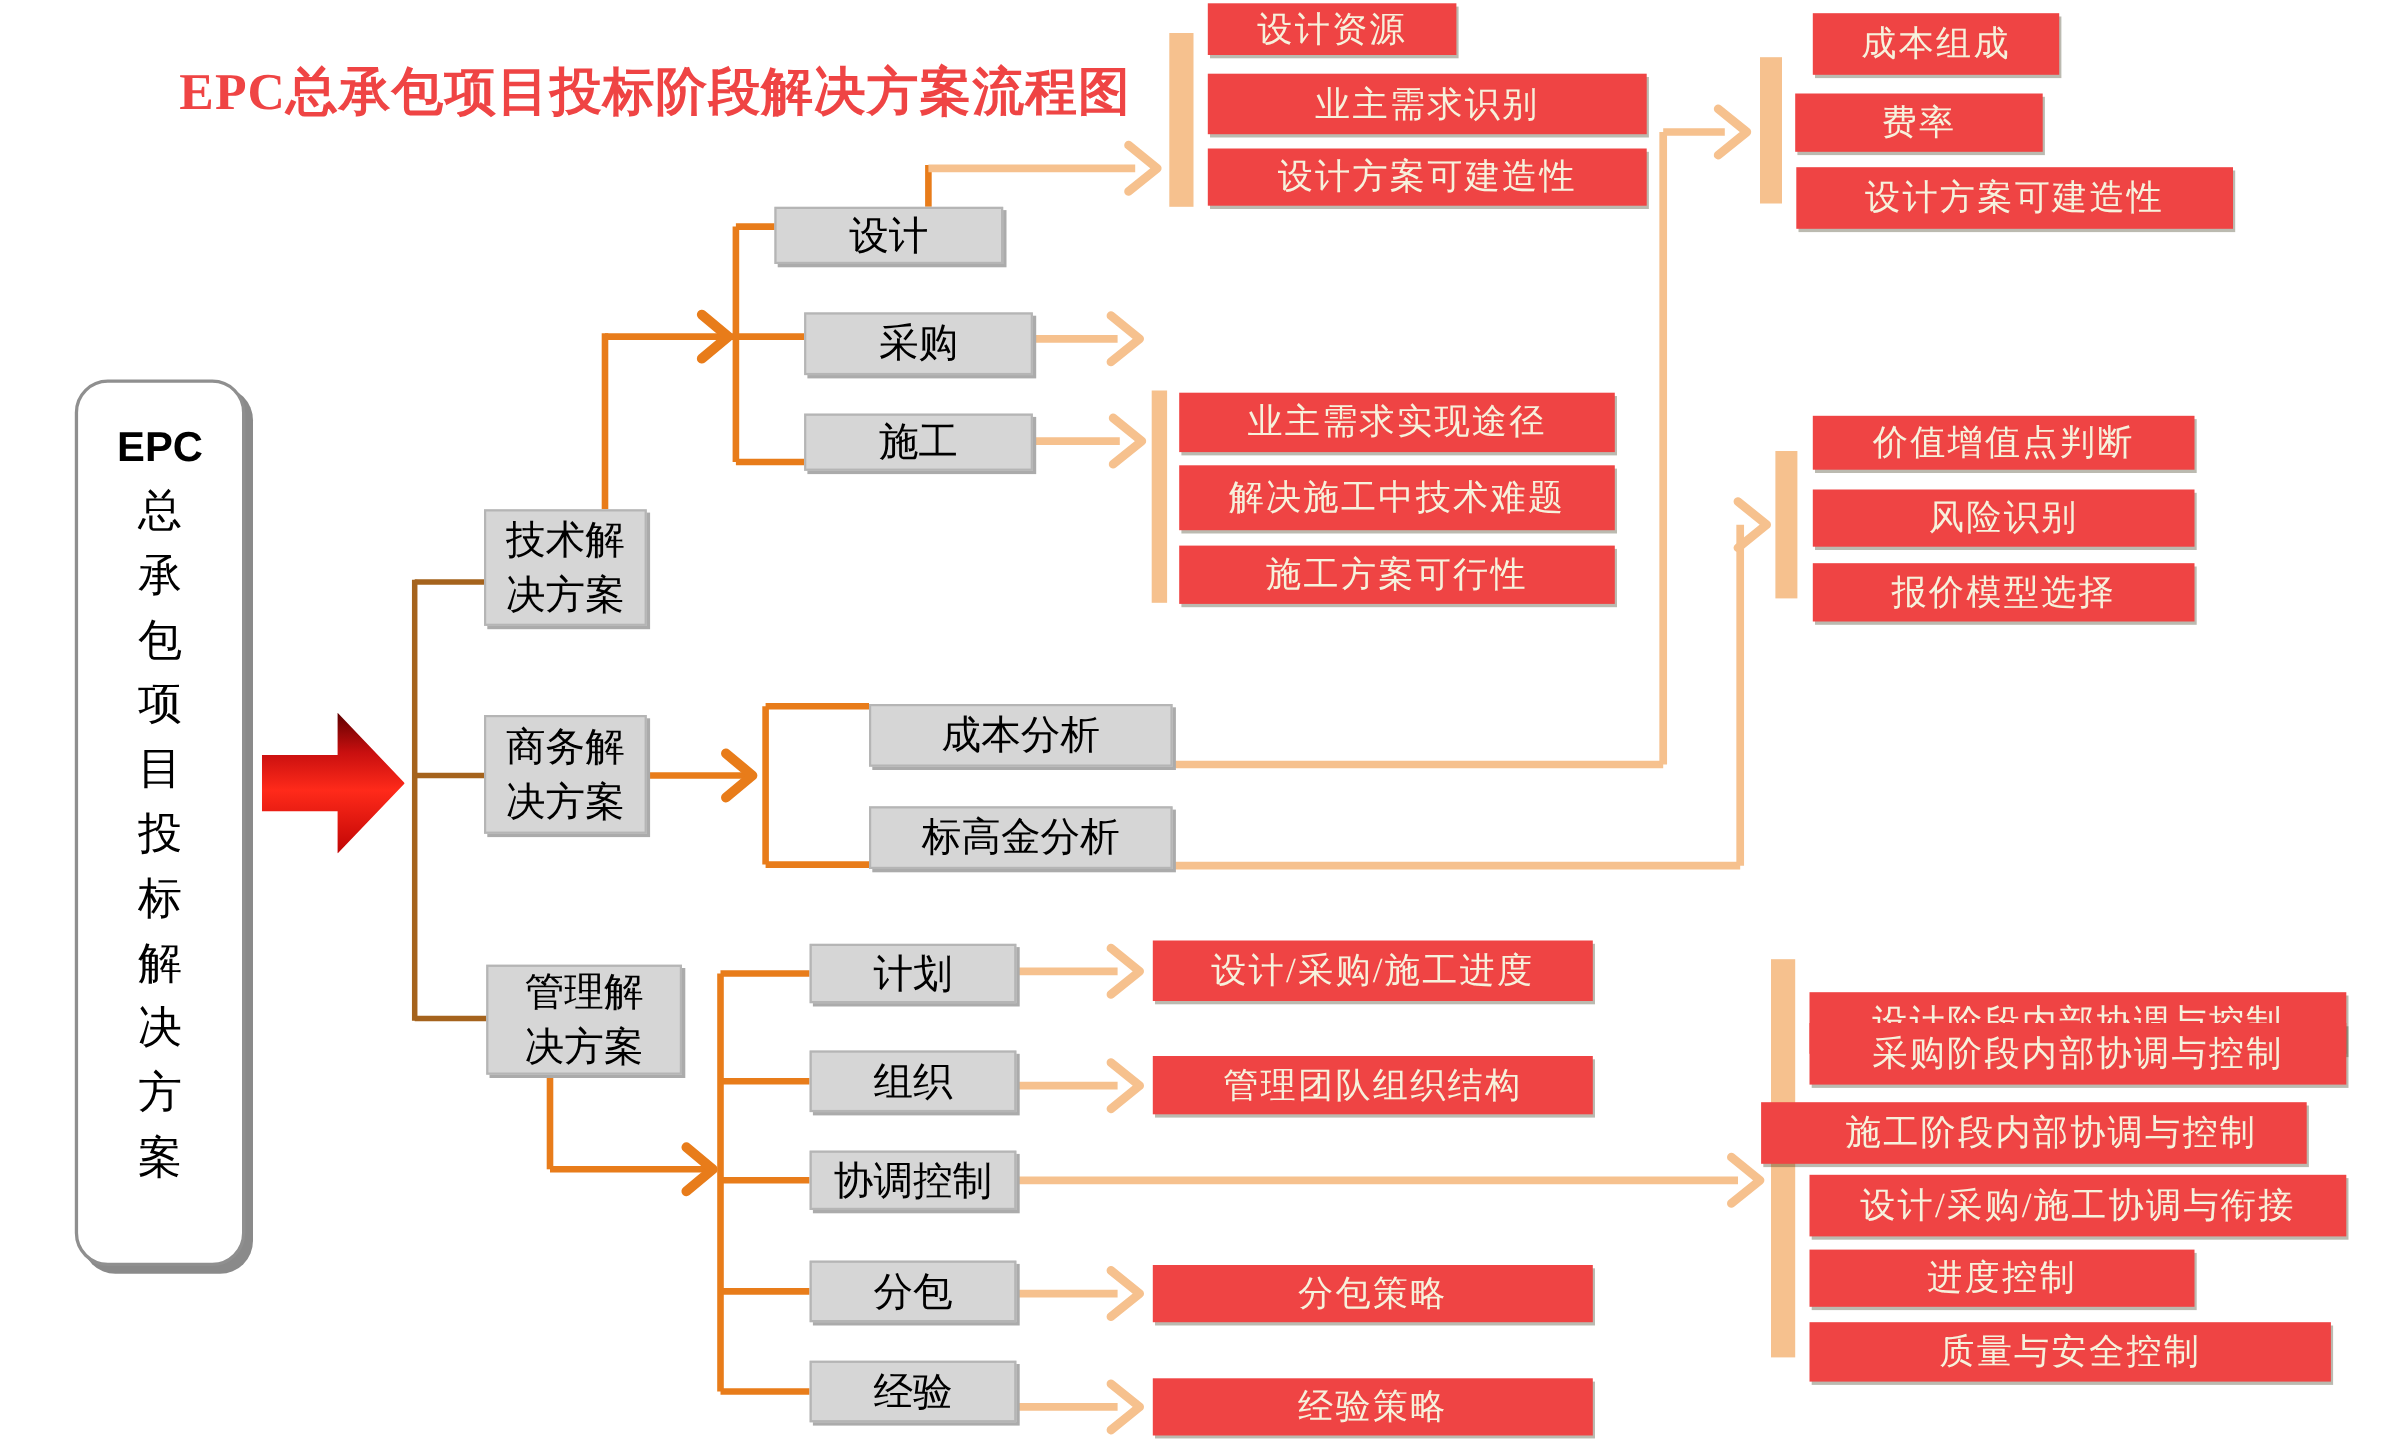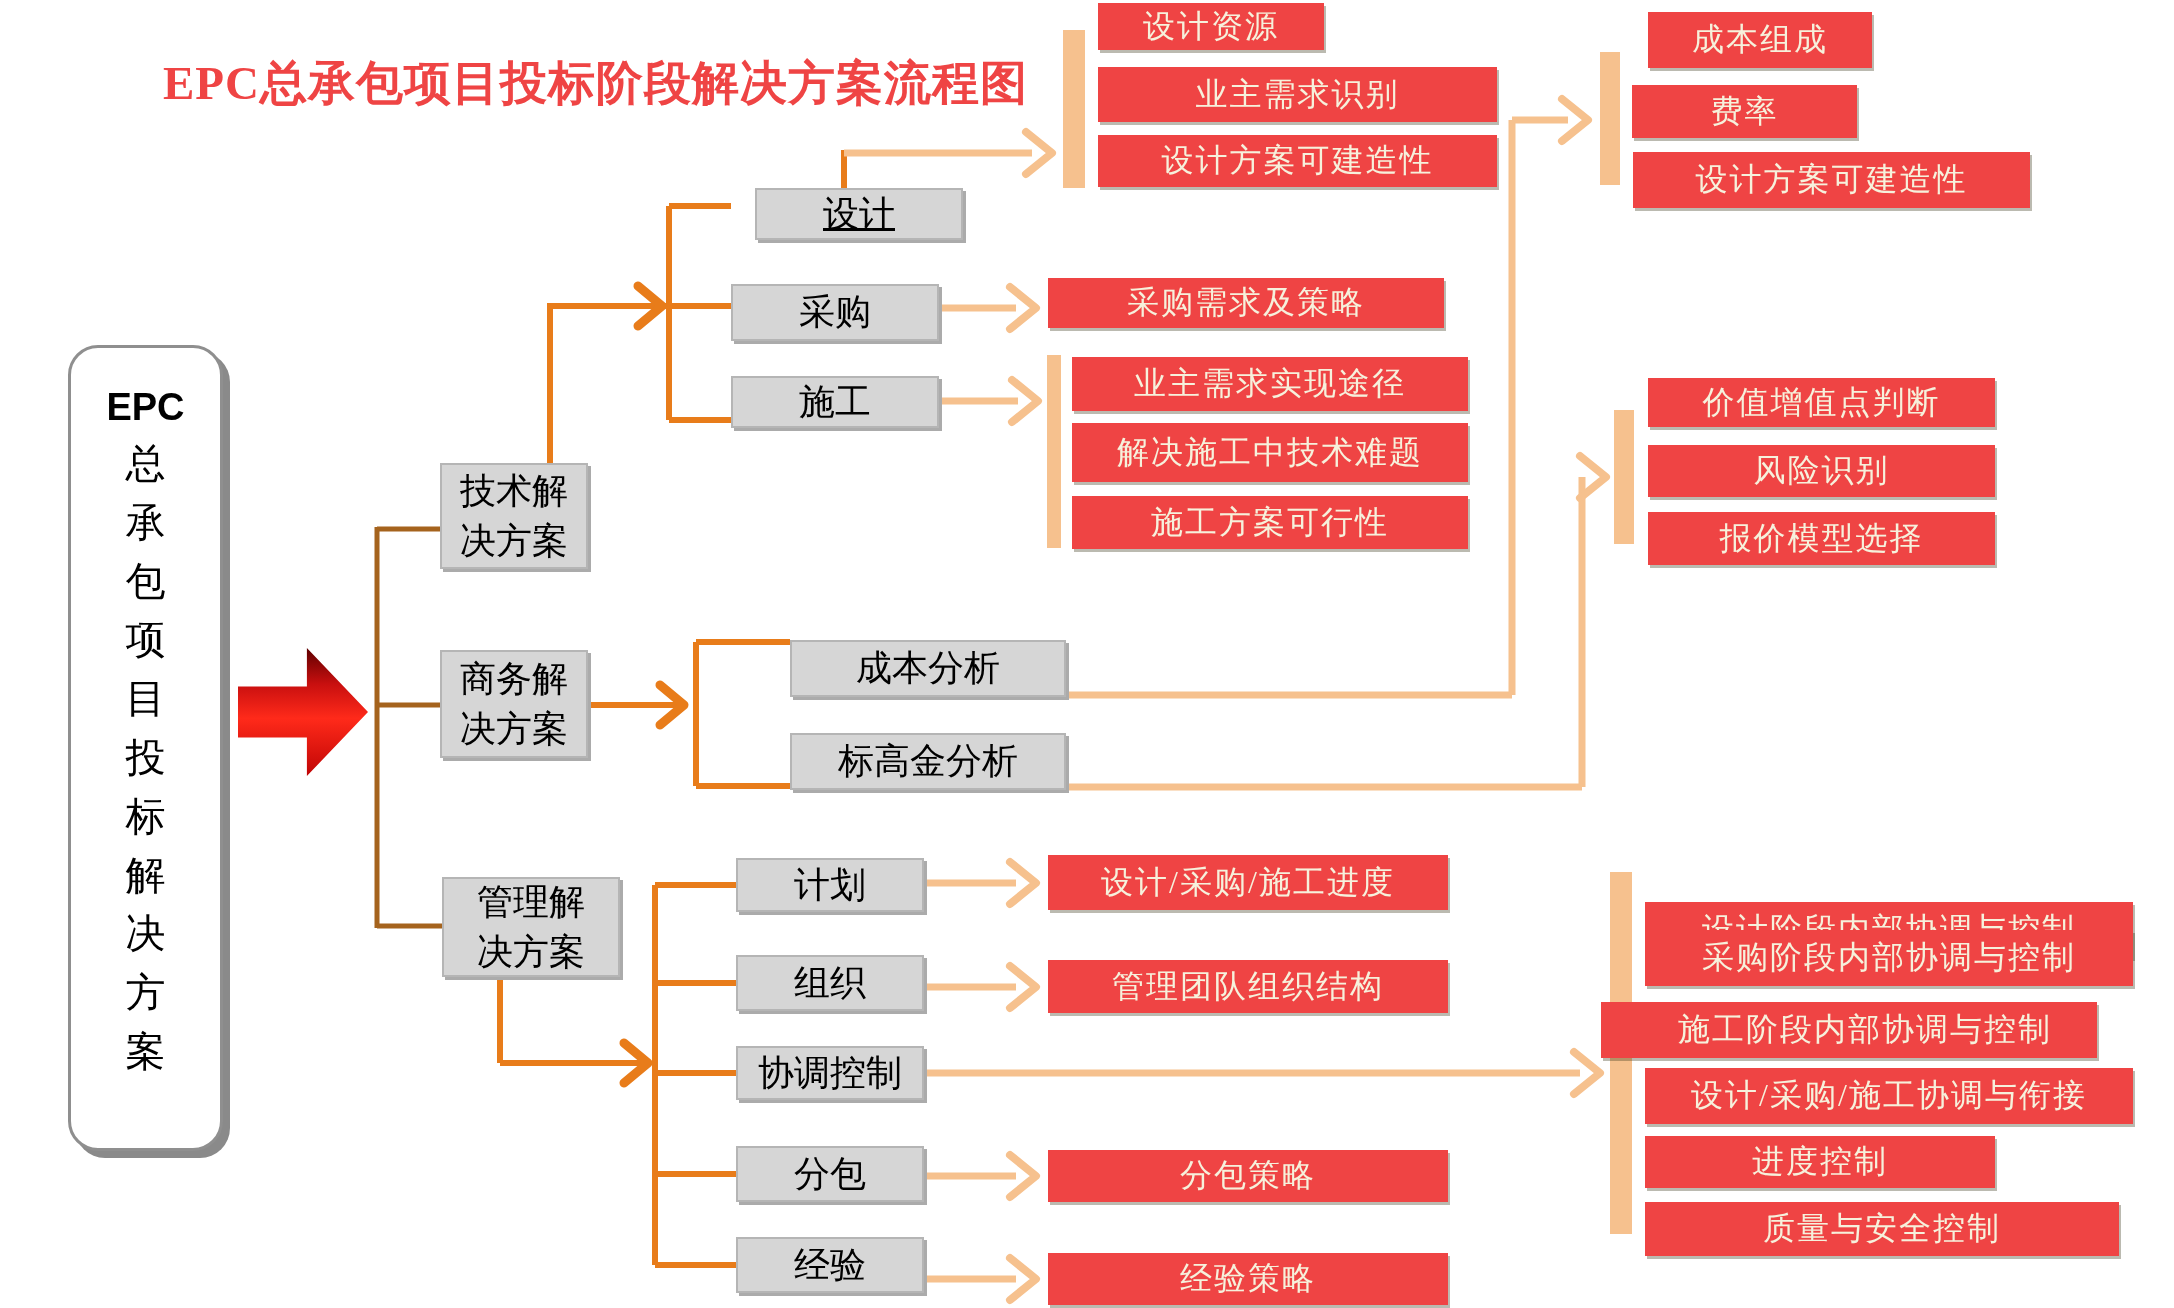--- a/index.html
+++ b/index.html
@@ -135,21 +135,21 @@
   <div class="gbox" style="left:440px;top:463px;width:148px;height:106px;padding:0 8px;">
       <span>技术解决方案</span>
     </div>
   <div class="gbox" style="left:440px;top:650px;width:148px;height:108px;padding:0 8px;">
       <span>商务解决方案</span>
     </div>
   <div class="gbox" style="left:442px;top:877px;width:178px;height:100px;padding:0 28px;">
       <span>管理解决方案</span>
     </div>
 
-  <div class="gbox" style="left:755px;top:188px;width:208px;height:52px;text-decoration:underline;">
+  <div class="gbox" style="left:704px;top:188px;width:208px;height:52px;">
       <span>设计</span>
     </div>
   <div class="gbox" style="left:731px;top:284px;width:208px;height:57px;">
       <span>采购</span>
     </div>
   <div class="gbox" style="left:731px;top:376px;width:208px;height:52px;">
       <span>施工</span>
     </div>
 
   <div class="obox" style="left:1098px;top:3px;width:226px;height:47px;">
@@ -165,23 +165,20 @@
   <div class="obox" style="left:1648px;top:12px;width:224px;height:56px;">
       <span>成本组成</span>
     </div>
   <div class="obox" style="left:1632px;top:85px;width:225px;height:53px;">
       <span>费率</span>
     </div>
   <div class="obox" style="left:1633px;top:152px;width:397px;height:56px;">
       <span>设计方案可建造性</span>
     </div>
 
-  <div class="obox" style="left:1048px;top:278px;width:396px;height:50px;">
-      <span>采购需求及策略</span>
-    </div>
 
   <div class="obox" style="left:1072px;top:357px;width:396px;height:54px;">
       <span>业主需求实现途径</span>
     </div>
   <div class="obox" style="left:1072px;top:423px;width:396px;height:59px;">
       <span>解决施工中技术难题</span>
     </div>
   <div class="obox" style="left:1072px;top:496px;width:396px;height:53px;">
       <span>施工方案可行性</span>
     </div>

